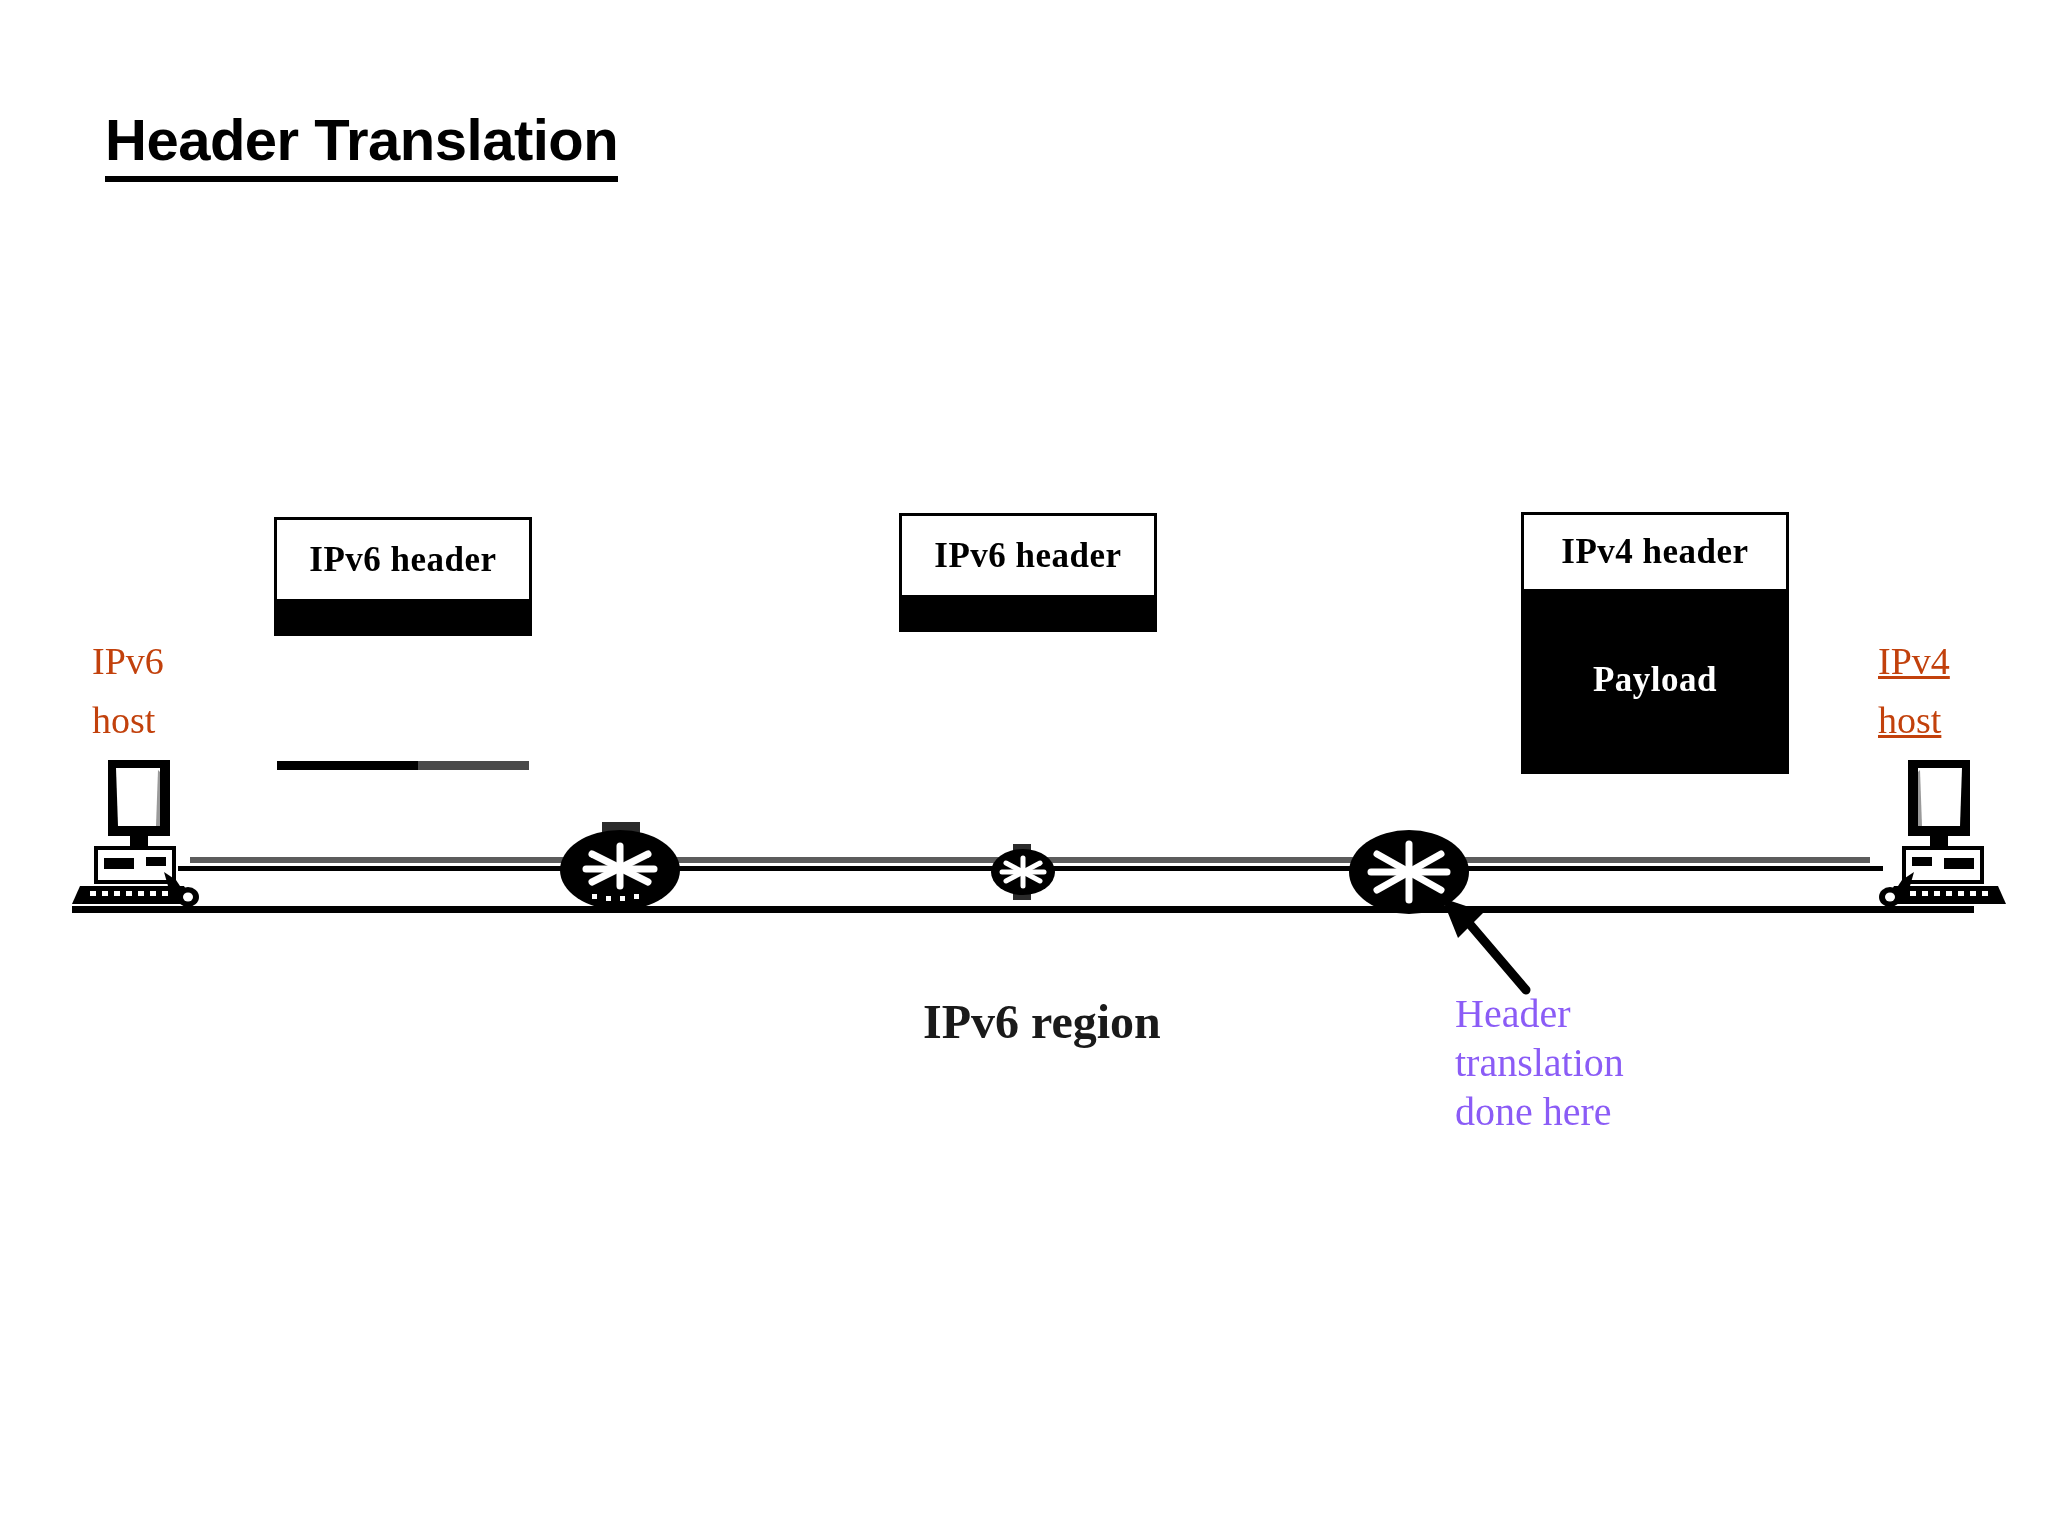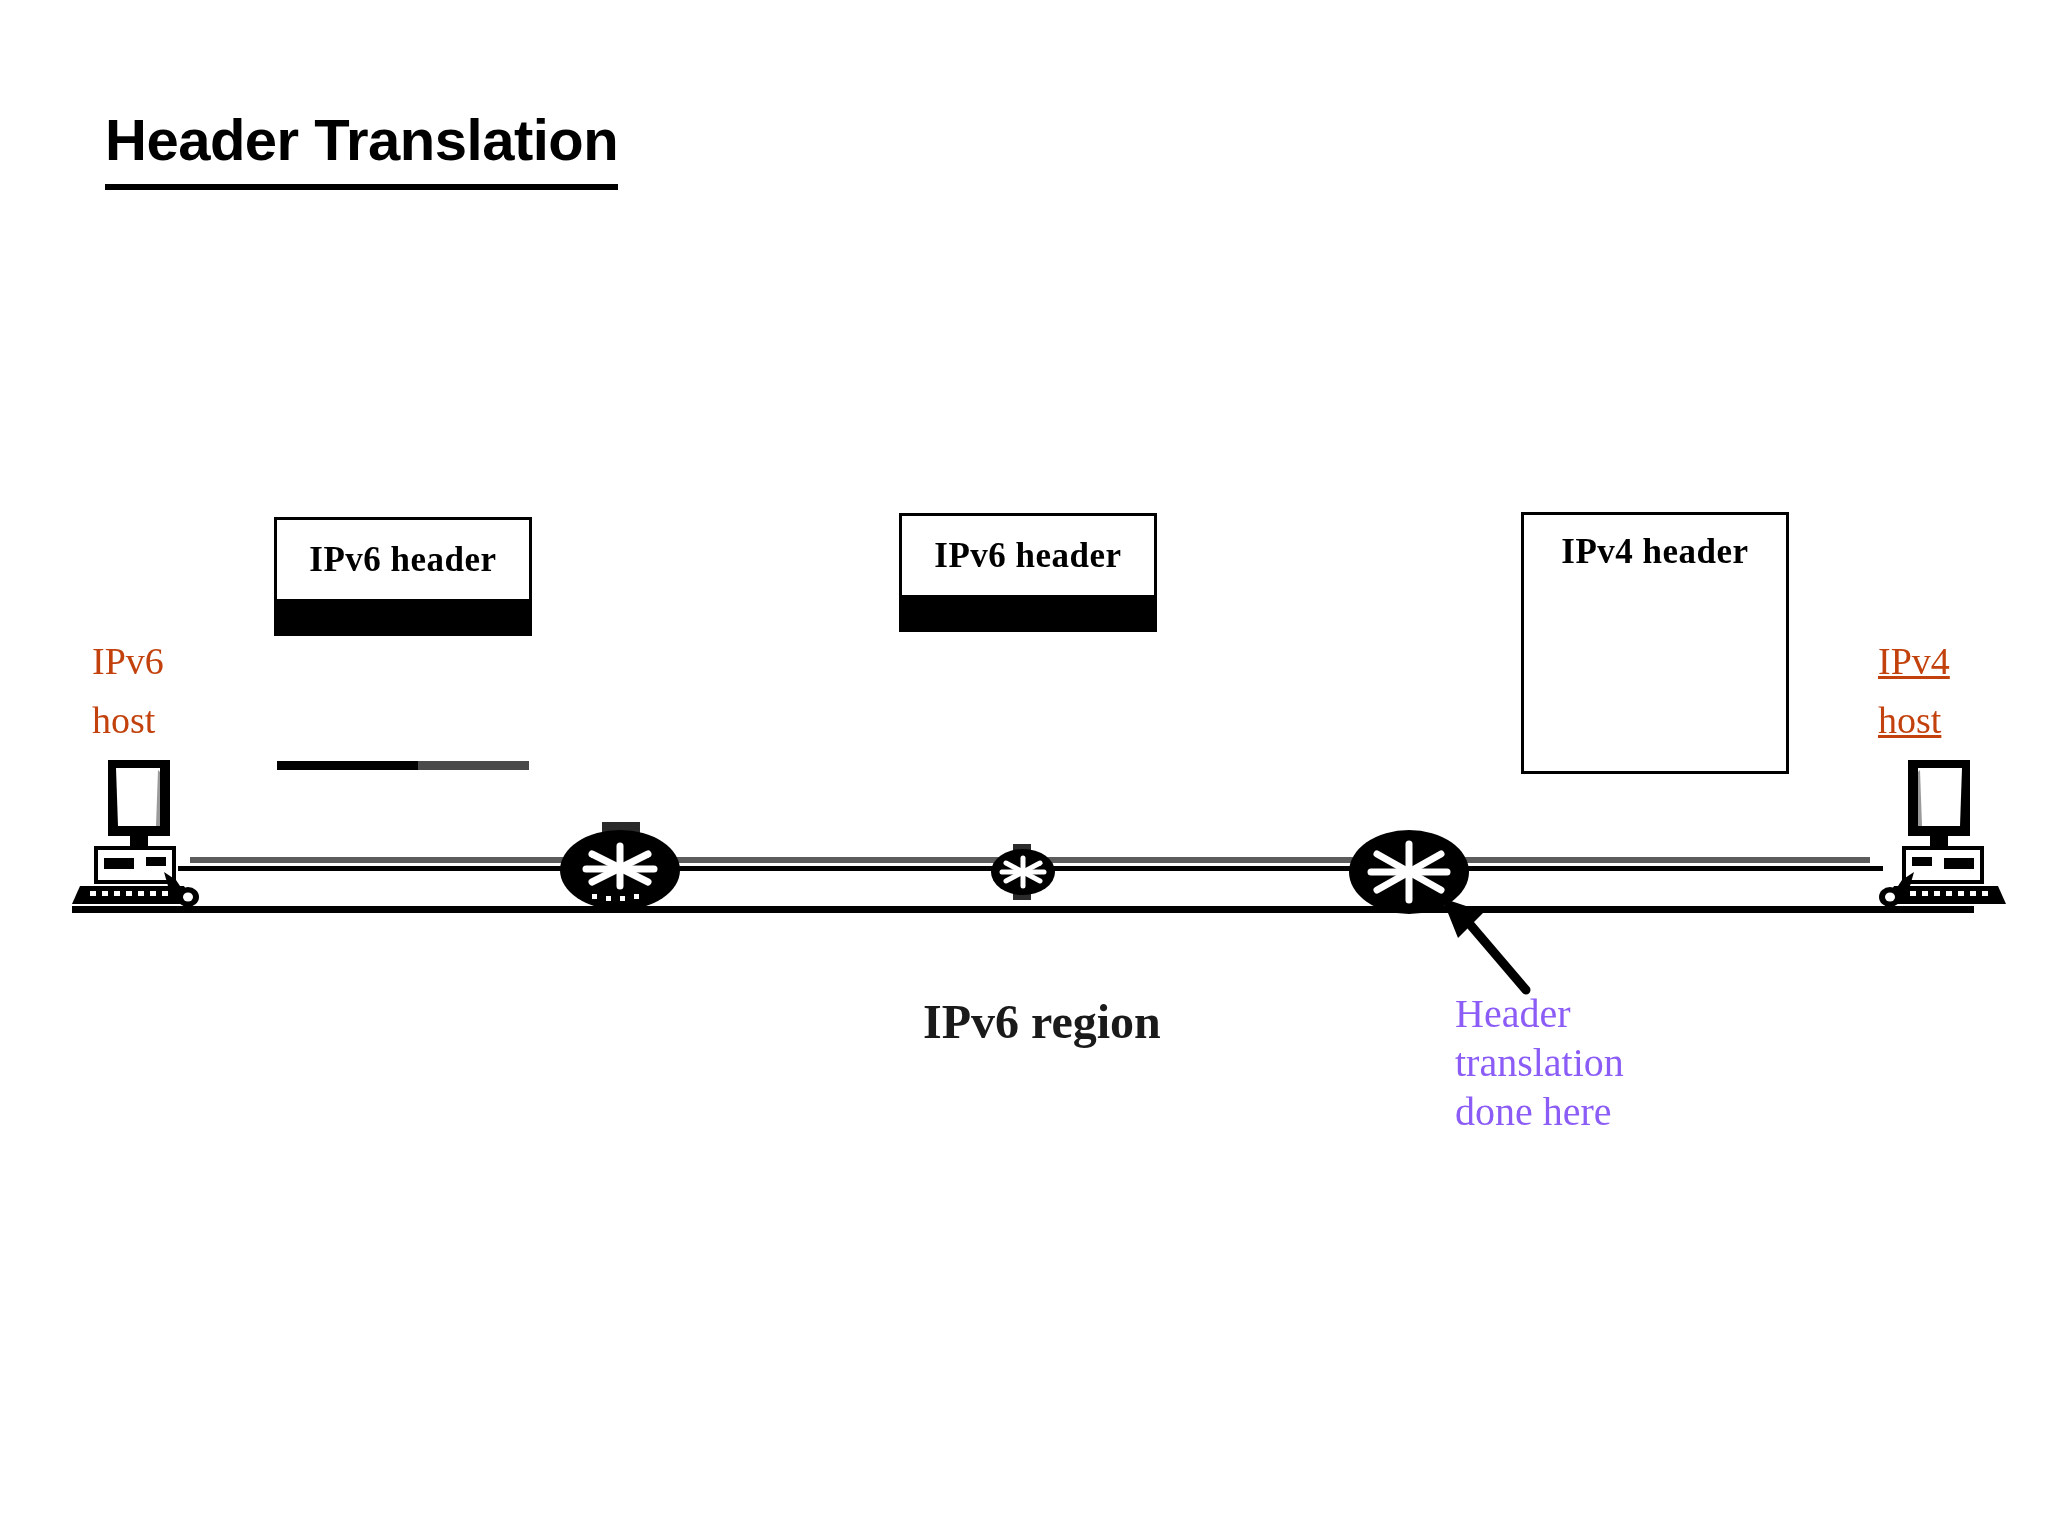--- a/index.html
+++ b/index.html
@@ -21,21 +21,21 @@
     left: 105px;
     top: 108px;
     font-family: "Liberation Sans", "DejaVu Sans", sans-serif;
     font-size: 58px;
     font-weight: bold;
     color: #000000;
     letter-spacing: -0.5px;
     line-height: 1.1;
     white-space: nowrap;
     border-bottom: 6px solid #000000;
-    padding-bottom: 12px;
+    padding-bottom: 4px;
   }
 
   
   #diagram {
     position: absolute;
     left: 0;
     top: 0;
     width: 2048px;
     height: 1315px;
   }
@@ -189,20 +189,21 @@
   </div>
   <div id="packet-remnant-bar"></div>
 
   <div class="packet-box" id="packet-box-2">
     <div class="packet-hdr">IPv6 header</div>
     <div class="packet-pay"></div>
   </div>
 
   <div class="packet-box" id="packet-box-3">
     <div class="packet-hdr">IPv4 header</div>
+    <div class="packet-pay">Payload</div>
   </div>
 
   <div class="host-label" id="host-label-left">
     <div>IPv6</div>
     <div>host</div>
   </div>
 
   <div class="host-label" id="host-label-right">
     <div>IPv4</div>
     <div>host</div>

